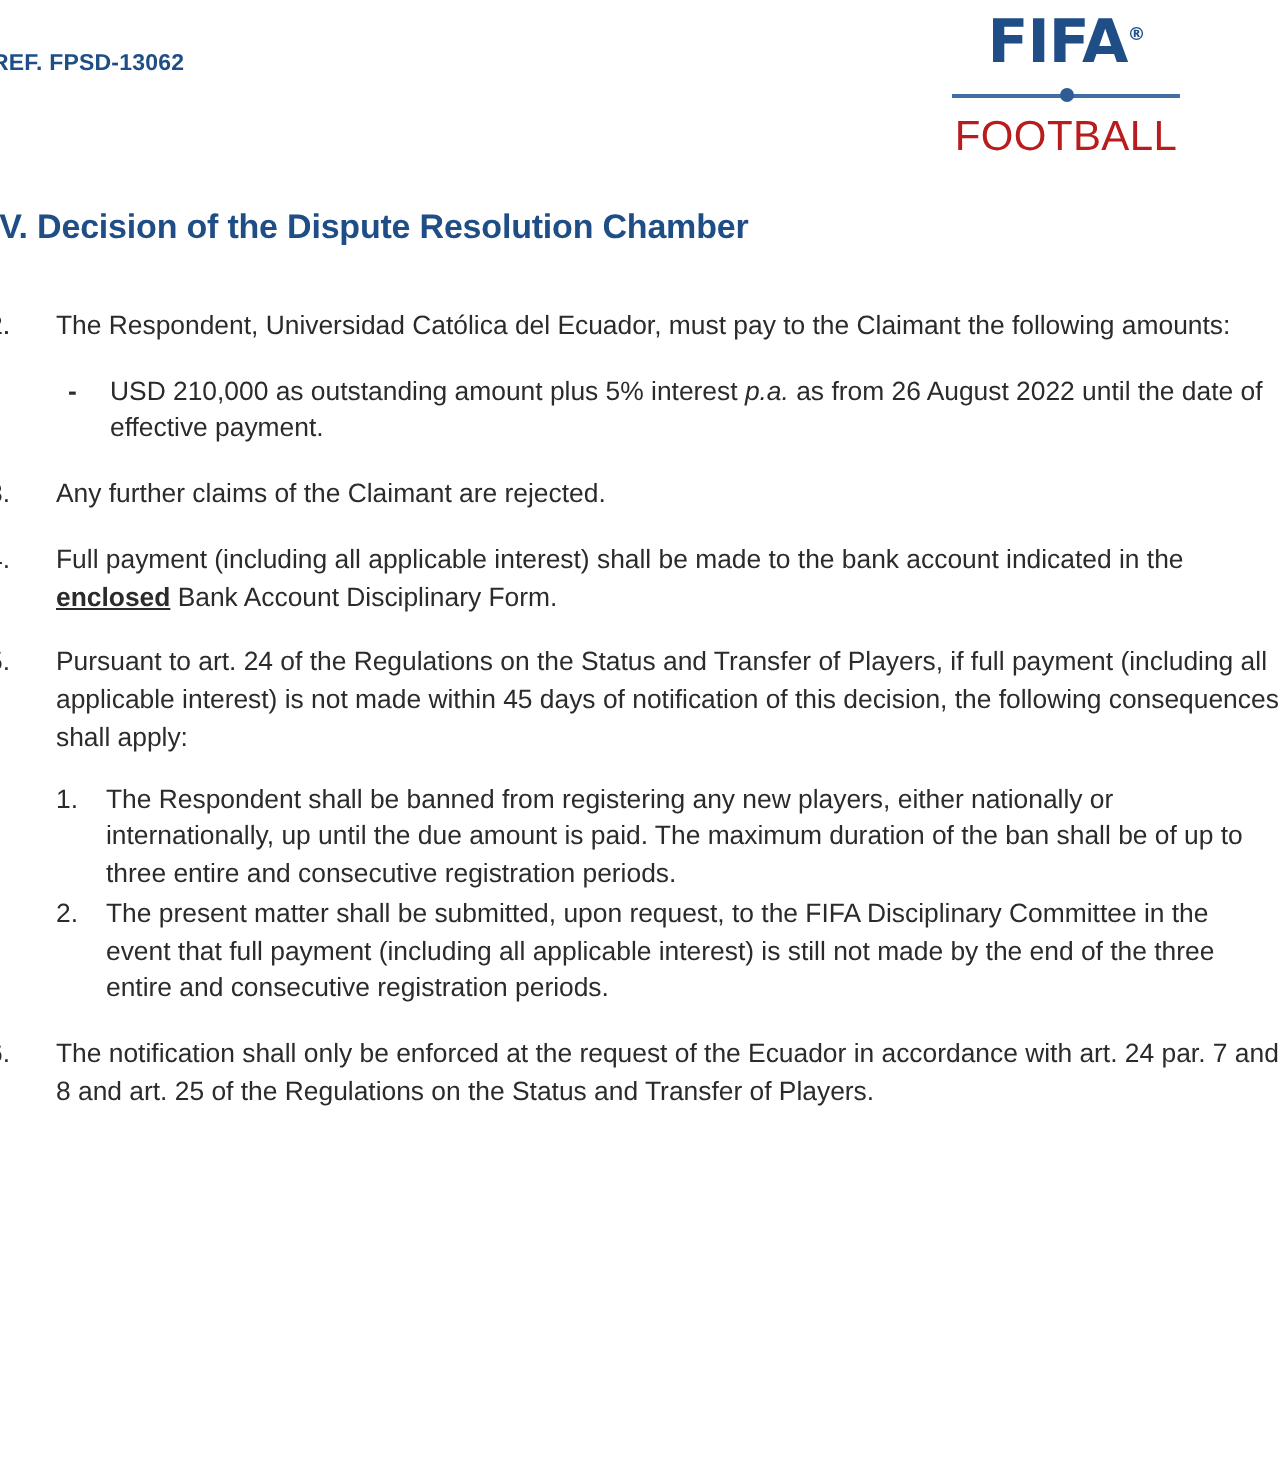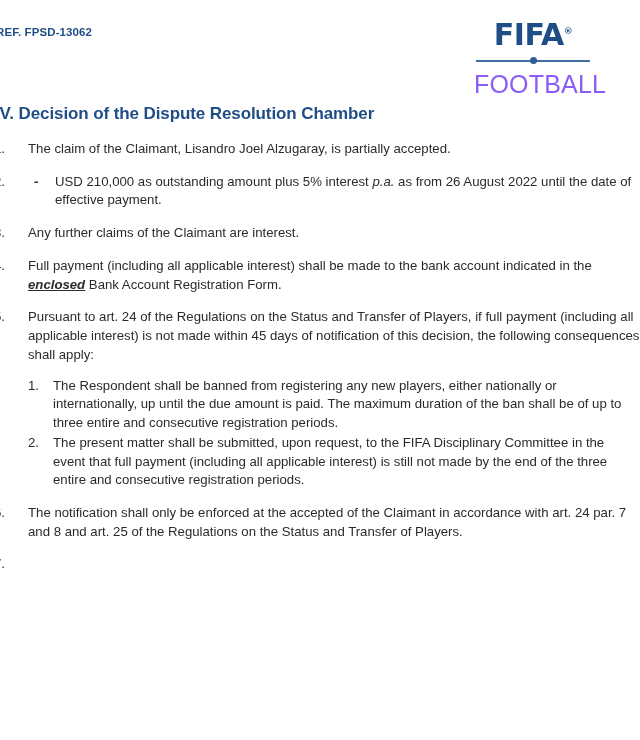--- a/index.html
+++ b/index.html
@@ -36,21 +36,21 @@
     font-size: 11.5px;
     font-weight: bold;
     letter-spacing: 0.1px;
     color: #1f4e87;
     white-space: nowrap;
   }
 
   .fifa-logo {
     position: absolute;
     right: 48px;
-    top: 20px;
+    top: 7px;
     width: 118px;
     text-align: center;
     color: #2f5c93;
     line-height: 1;
   }
   .fifa-word {
     font-family: "DejaVu Sans", sans-serif;
     font-size: 30px;
     font-weight: bold;
     letter-spacing: -0.5px;
@@ -83,23 +83,23 @@
     left: 50%;
     top: 1px;
     width: 7px;
     height: 7px;
     margin-left: -3.5px;
     border-radius: 50%;
     background: #2f5c93;
   }
   .fifa-sub {
     display: block;
-    font-size: 25px;
+    font-size: 21px;
     letter-spacing: 0.2px;
-    color: #8b5cf6;
+    color: #b91c1c;
     line-height: 1.15;
     font-family: "Liberation Sans", sans-serif;
   }
 
   
   .section-heading {
     position: absolute;
     left: -5px;
     top: 104px;
     font-size: 17px;
@@ -169,21 +169,21 @@
     position: absolute;
     left: 0;
     top: 0;
     width: 22px;
     text-align: left;
   }
 
   .tight { margin-bottom: 2px; }
 
   b, strong { font-weight: normal; }
-  .u-bold { font-weight: bold; text-decoration: underline; font-style: italic; }
+  .u-bold { font-weight: bold; text-decoration: underline; }
   i, em { }
 
   
   .signature-block {
     position: absolute;
     left: 0;
     top: 700px;
     width: 640px;
   }
   .for-tribunal {
@@ -221,60 +221,60 @@
     </div>
   </div>
 
   <div class="section-heading">IV. Decision of the Dispute Resolution Chamber</div>
 
   <div class="body-wrap">
     <ol class="main-list">
 
       <li>
         <span class="num">1.</span>
-        <span>The claim of the Claimant, Lisandro Joel Alzugaray, is partially accepted.</span>
       </li>
 
       <li>
         <span class="num">2.</span>
+        <span>The Respondent, Universidad Católica del Ecuador, must pay to the Claimant the following amounts:</span>
         <div class="dash-block">
           <span class="dash">-</span>
           <b>USD 210,000 as outstanding amount</b><span> plus 5% interest </span><i>p.a.</i><span> as from 26 August 2022 until the date of effective payment.</span>
         </div>
       </li>
 
       <li>
         <span class="num">3.</span>
-        <span>Any further claims of the Claimant are interest.</span>
+        <span>Any further claims of the Claimant are rejected.</span>
       </li>
 
       <li>
         <span class="num">4.</span>
-        <span>Full payment (including all applicable interest) shall be made to the bank account indicated in the </span><span class="u-bold">enclosed</span><span> Bank Account Registration Form.</span>
+        <span>Full payment (including all applicable interest) shall be made to the bank account indicated in the </span><span class="u-bold">enclosed</span><span> Bank Account Disciplinary Form.</span>
       </li>
 
       <li>
         <span class="num">5.</span>
         <span>Pursuant to art. 24 of the Regulations on the Status and Transfer of Players, if full payment (including all applicable interest) is not made </span><b>within 45 days</b><span> of notification of this decision, the following </span><b>consequences</b><span> shall apply:</span>
 
         <ol class="sub-list">
           <li class="tight">
             <span class="subnum">1.</span>
             <span>The Respondent shall be banned from registering any new players, either nationally or internationally, up until the due amount is paid. The maximum duration of the ban shall be of up to three entire and consecutive registration periods.</span>
           </li>
           <li class="tight">
             <span class="subnum">2.</span>
             <span>The present matter shall be submitted, upon request, to the FIFA Disciplinary Committee in the event that full payment (including all applicable interest) is still not made by the end of the three entire and consecutive registration periods.</span>
           </li>
         </ol>
       </li>
 
       <li>
         <span class="num">6.</span>
-        <span>The notification </span><b>shall only be enforced at the accepted of the Claimant</b><span> in accordance with art. 24 par. 7 and 8 and art. 25 of the Regulations on the Status and Transfer of Players.</span>
+        <span>The notification </span><b>shall only be enforced at the request of the Ecuador</b><span> in accordance with art. 24 par. 7 and 8 and art. 25 of the Regulations on the Status and Transfer of Players.</span>
       </li>
 
       <li>
         <span class="num">7.</span>
       </li>
 
     </ol>
   </div>
 
   <div class="signature-block">

